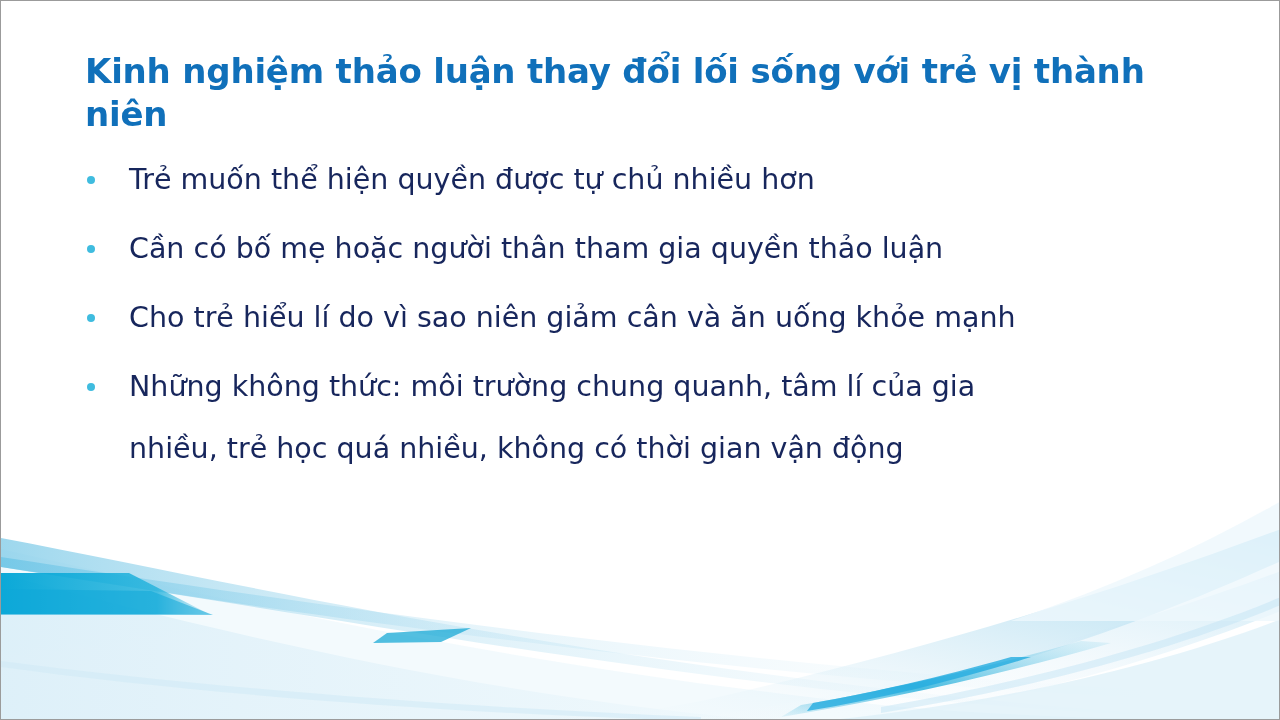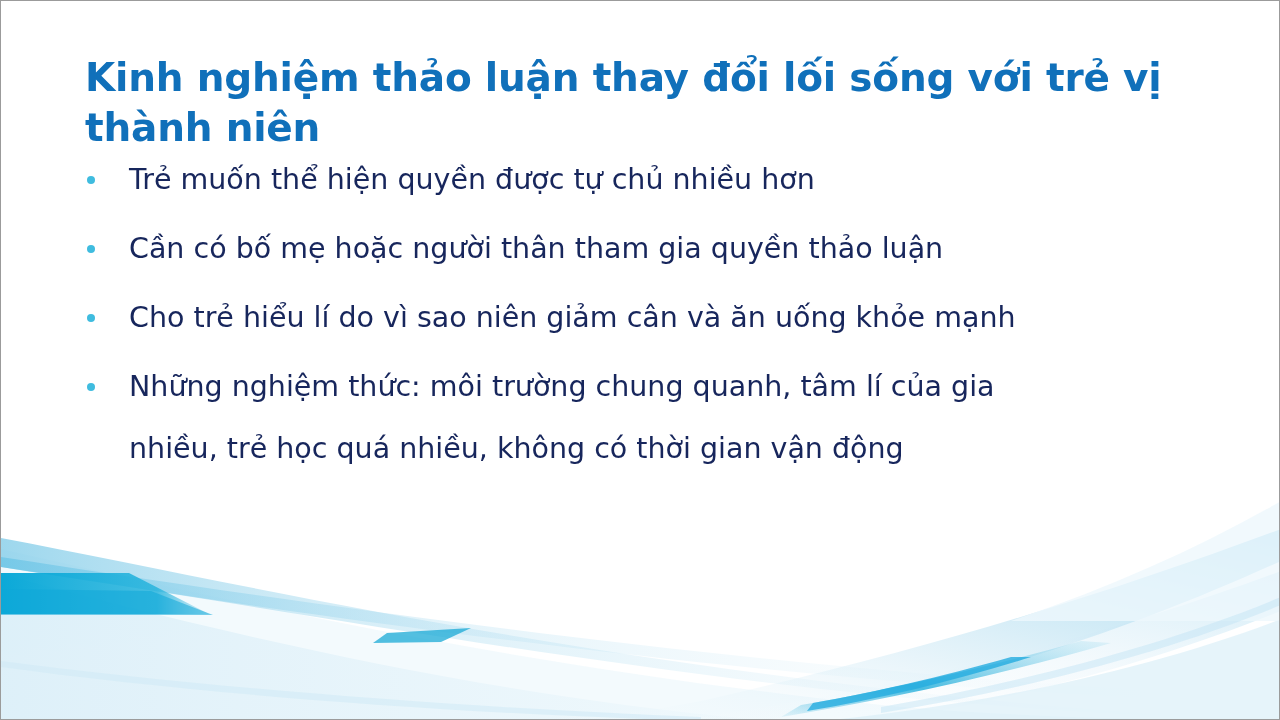--- a/index.html
+++ b/index.html
@@ -30,21 +30,21 @@
   }
 
   
   #title {
     position: absolute;
     left: 84px;
     top: 26px;
     width: 1090px;
     z-index: 3;
     color: #1070ba;
-    font-size: 39px;
+    font-size: 34px;
     font-weight: bold;
     line-height: 1.28;
     letter-spacing: -0.2px;
   }
 
   
   #bullets {
     position: absolute;
     left: 84px;
     top: 160px;
@@ -174,19 +174,19 @@
       <span class="bullet-text">Cần có bố mẹ hoặc người thân tham gia quyền thảo luận</span>
     </li>
 
     <li class="bullet-row">
       <span class="bullet-dot"></span>
       <span class="bullet-text">Cho trẻ hiểu lí do vì sao niên giảm cân và ăn uống khỏe mạnh</span>
     </li>
 
     <li class="bullet-row">
       <span class="bullet-dot"></span>
-      <span class="bullet-text">Những nghiệm thức: môi trường chung quanh, tâm lí của gia</span>
+      <span class="bullet-text">Những không thức: môi trường chung quanh, tâm lí của gia</span>
       <span class="bullet-cont">nhiều, trẻ học quá nhiều, không có thời gian vận động</span>
     </li>
 
   </ul>
 
 </div>
 
 </body></html>

